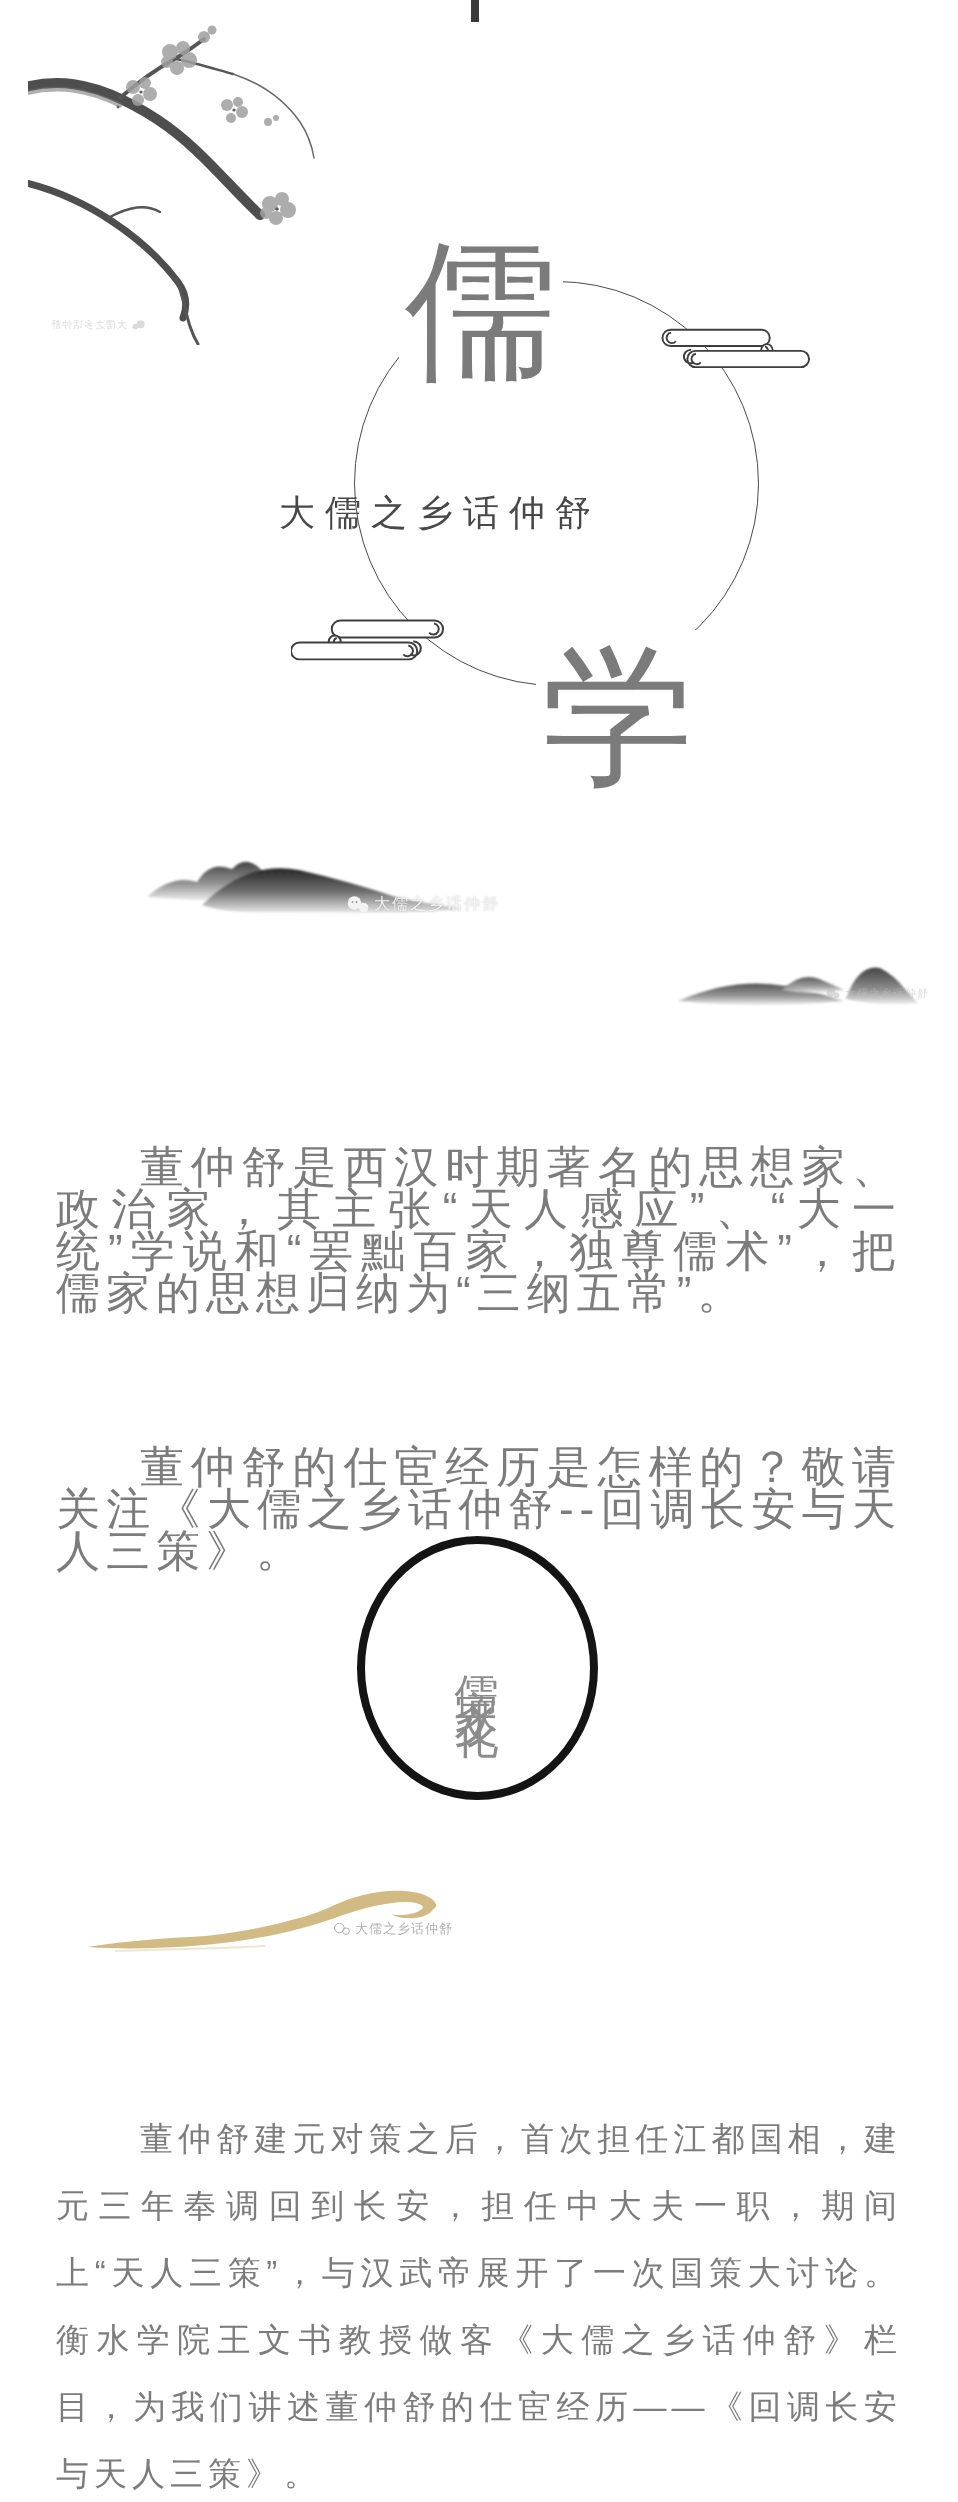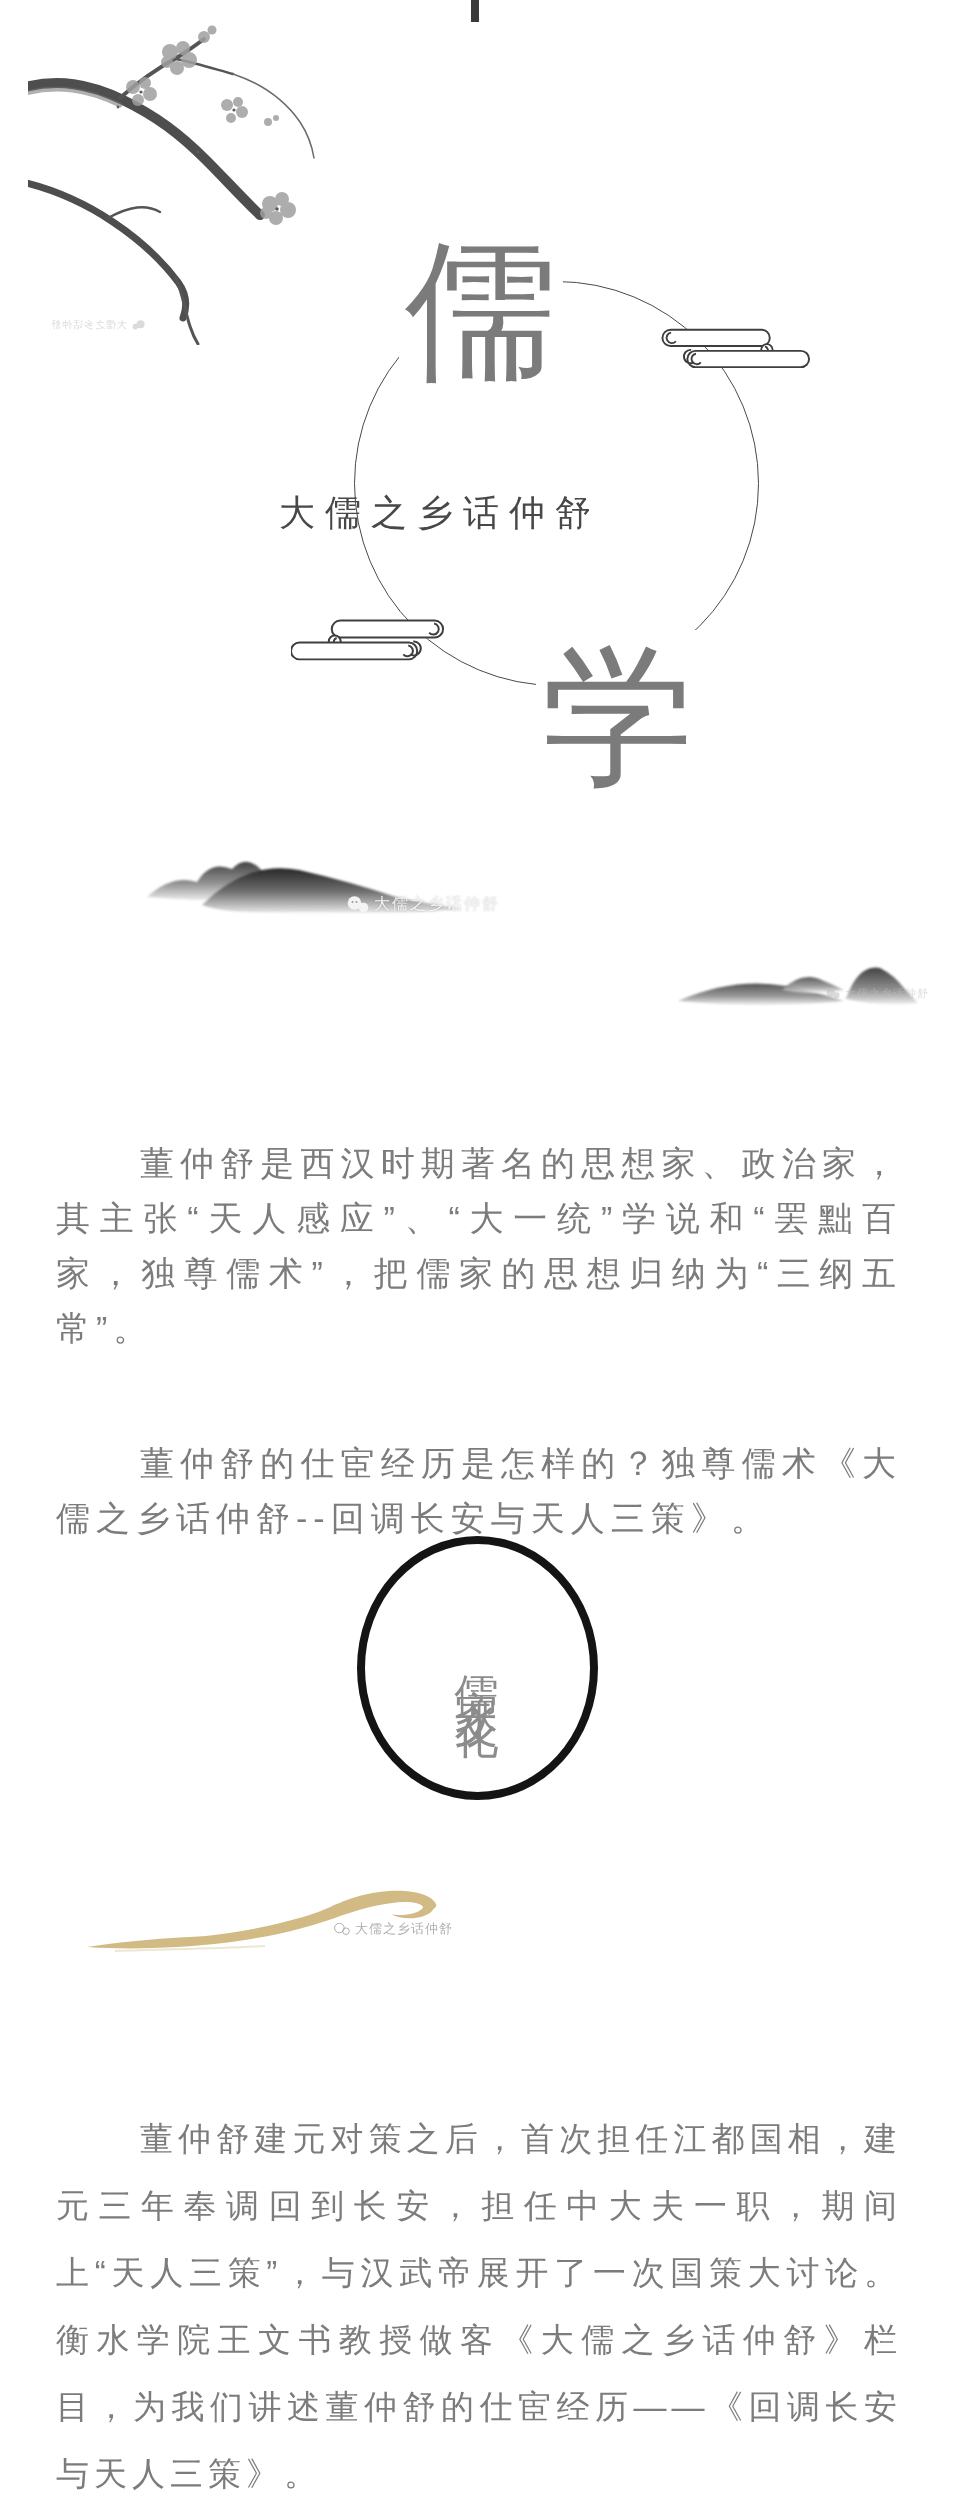--- a/index.html
+++ b/index.html
@@ -32,21 +32,21 @@
     position:absolute;left:279px;top:489px;
     font-size:36px;letter-spacing:10px;
     color:#484848;font-weight:300;white-space:nowrap;
   }
   .cloud{position:absolute;}
   #cloud-tr{left:648px;top:324px;width:164px;height:46px;}
   #cloud-bl{left:291px;top:614px;width:164px;height:49px;transform:scaleX(-1);}
   
   .para{
     position:absolute;left:56px;right:56px;
-    font-size:34px;line-height:55px;letter-spacing:6px;
+    font-size:44px;line-height:42px;letter-spacing:6px;
     color:#7c7c7c;text-align:justify;text-justify:inter-ideograph;
     text-indent:84px;font-weight:300;
   }
   #para-1{top:1102px;}
   #para-2{top:1402px;}
   #para-3{top:2072px;font-size:33px;line-height:67px;letter-spacing:5px;}
   
   .badge-ring{
     position:absolute;left:357px;top:1536px;
     width:241px;height:264px;
@@ -209,21 +209,21 @@
 
   <div class="wm" id="wm-mountains2">
     <svg class="wm-ic" width="14" height="11" viewBox="0 0 14 11">
       <circle cx="4.8" cy="4.5" r="4.3" fill="currentColor"></circle>
         <circle cx="10.5" cy="7.3" r="3" fill="currentColor"></circle>
     </svg>
     <span>大儒之乡话仲舒</span>
   </div>
 
   <p class="para" id="para-1">董仲舒是西汉时期著名的思想家、政治家，其主张“天人感应”、“大一统”学说和“罢黜百家，独尊儒术”，把儒家的思想归纳为“三纲五常”。</p>
-  <p class="para" id="para-2">董仲舒的仕宦经历是怎样的？独尊儒术《大儒之乡话仲舒--回调长安与天人三策》。</p>
+  <p class="para" id="para-2">董仲舒的仕宦经历是怎样的？敬请关注《大儒之乡话仲舒--回调长安与天人三策》。</p>
 
   <div class="badge-ring">
     <span class="badge-text">儒家文化</span>
   </div>
 
   <svg class="art" id="ribbon-art" style="left:85px;top:1883px;" width="352" height="70" viewBox="0 0 352 70">
     <path fill="#cfb67c" opacity=".95" d="M351,21 C346,10 322,5 294,9 C258,14 247,26 218,34 C180,45 140,52 105,54
          C65,56 28,60 2,64 C45,67 95,65 138,60 C188,54 226,44 258,32
          C278,25 306,18 323,19 C337,20 342,24 334,28 C327,32 313,33 306,31
          C318,38 340,36 347,28 C350,24 352,24 351,21 Z"></path>

